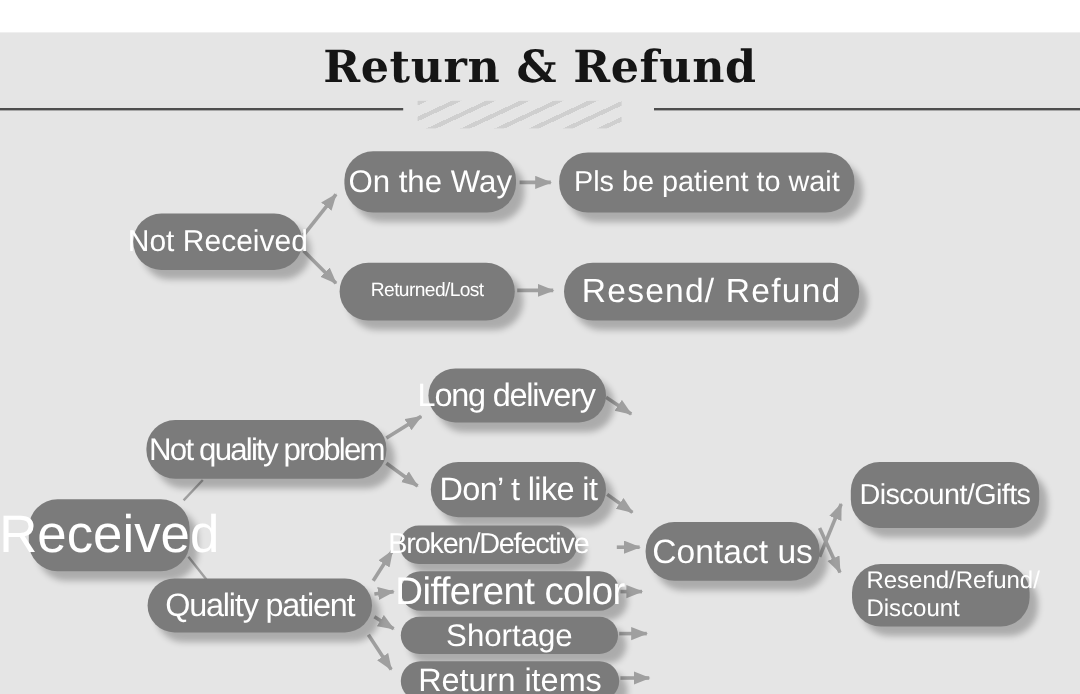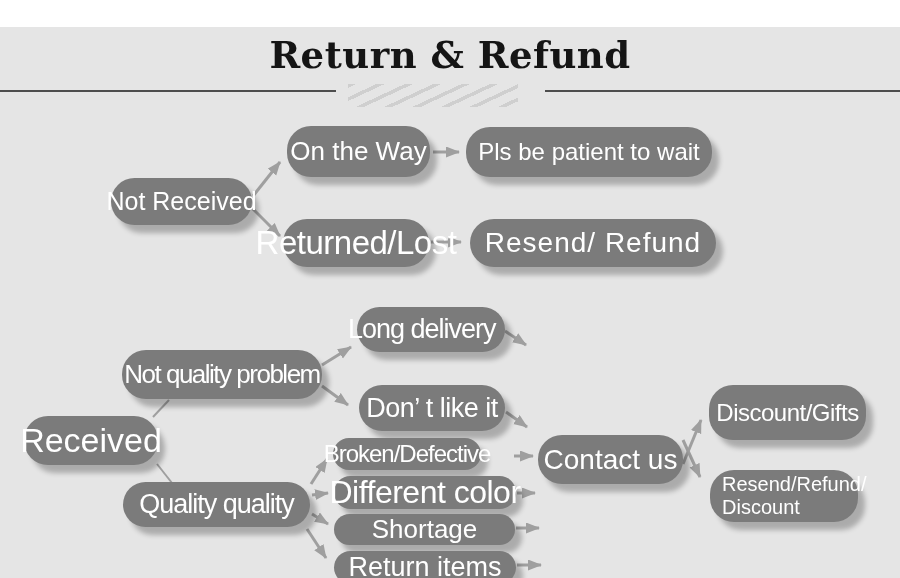--- a/index.html
+++ b/index.html
@@ -24,24 +24,24 @@
   .node{
     position:absolute;background:#7b7b7b;color:#ffffff;
     display:flex;align-items:center;justify-content:center;
     box-shadow:7px 8px 5px rgba(0,0,0,0.25);
     white-space:nowrap;
     border-radius:24px;
   }
   .n-not-received{left:111px;top:151px;width:141px;height:47px;font-size:25px;}
   .n-on-the-way{left:287px;top:99px;width:143px;height:51px;font-size:26px;}
   .n-pls-wait{left:466px;top:100px;width:246px;height:50px;font-size:24px;}
-  .n-returned-lost{left:283px;top:192px;width:146px;height:48px;font-size:33px;letter-spacing:-.5px;}
+  .n-returned-lost{left:283px;top:192px;width:146px;height:48px;font-size:16px;letter-spacing:-.5px;}
   .n-resend-refund{left:470px;top:192px;width:246px;height:48px;font-size:28px;letter-spacing:1px;}
   .n-not-quality{left:122px;top:323px;width:200px;height:49px;font-size:26px;letter-spacing:-1.5px;}
-  .n-received{left:24px;top:389px;width:134px;height:49px;font-size:34px;}
+  .n-received{left:24px;top:389px;width:134px;height:60px;font-size:44px;}
   .n-long-delivery{left:357px;top:280px;width:148px;height:45px;font-size:27px;letter-spacing:-1px;justify-content:flex-start;}
   .n-long-delivery span{margin-left:-9px;}
   .n-dont-like{left:359px;top:358px;width:146px;height:46px;font-size:27px;letter-spacing:-.5px;}
   .n-quality{left:123px;top:455px;width:187px;height:45px;font-size:27px;letter-spacing:-1px;}
   .n-broken{left:333px;top:411px;width:148px;height:32px;font-size:24px;letter-spacing:-1px;justify-content:center;}
   .n-different{left:334px;top:449px;width:182px;height:33px;font-size:32px;letter-spacing:-.5px;}
   .n-shortage{left:334px;top:487px;width:181px;height:31px;font-size:26px;}
   .n-wrong{left:334px;top:524px;width:182px;height:33px;font-size:27px;}
   .n-contact{left:538px;top:408px;width:145px;height:49px;font-size:28px;}
   .n-discount-gifts{left:709px;top:358px;width:157px;height:55px;font-size:24px;letter-spacing:-.5px;}
@@ -118,21 +118,21 @@
   <div class="node n-not-quality">
     <span>Not quality problem</span>
   </div>
   <div class="node n-long-delivery">
     <span>Long delivery</span>
   </div>
   <div class="node n-dont-like">
     <span>Don’ t like it</span>
   </div>
   <div class="node n-quality">
-    <span>Quality quality</span>
+    <span>Quality patient</span>
   </div>
   <div class="node n-broken">
     <span>Broken/Defective</span>
   </div>
   <div class="node n-different">
     <span>Different color</span>
   </div>
   <div class="node n-shortage">
     <span>Shortage</span>
   </div>

